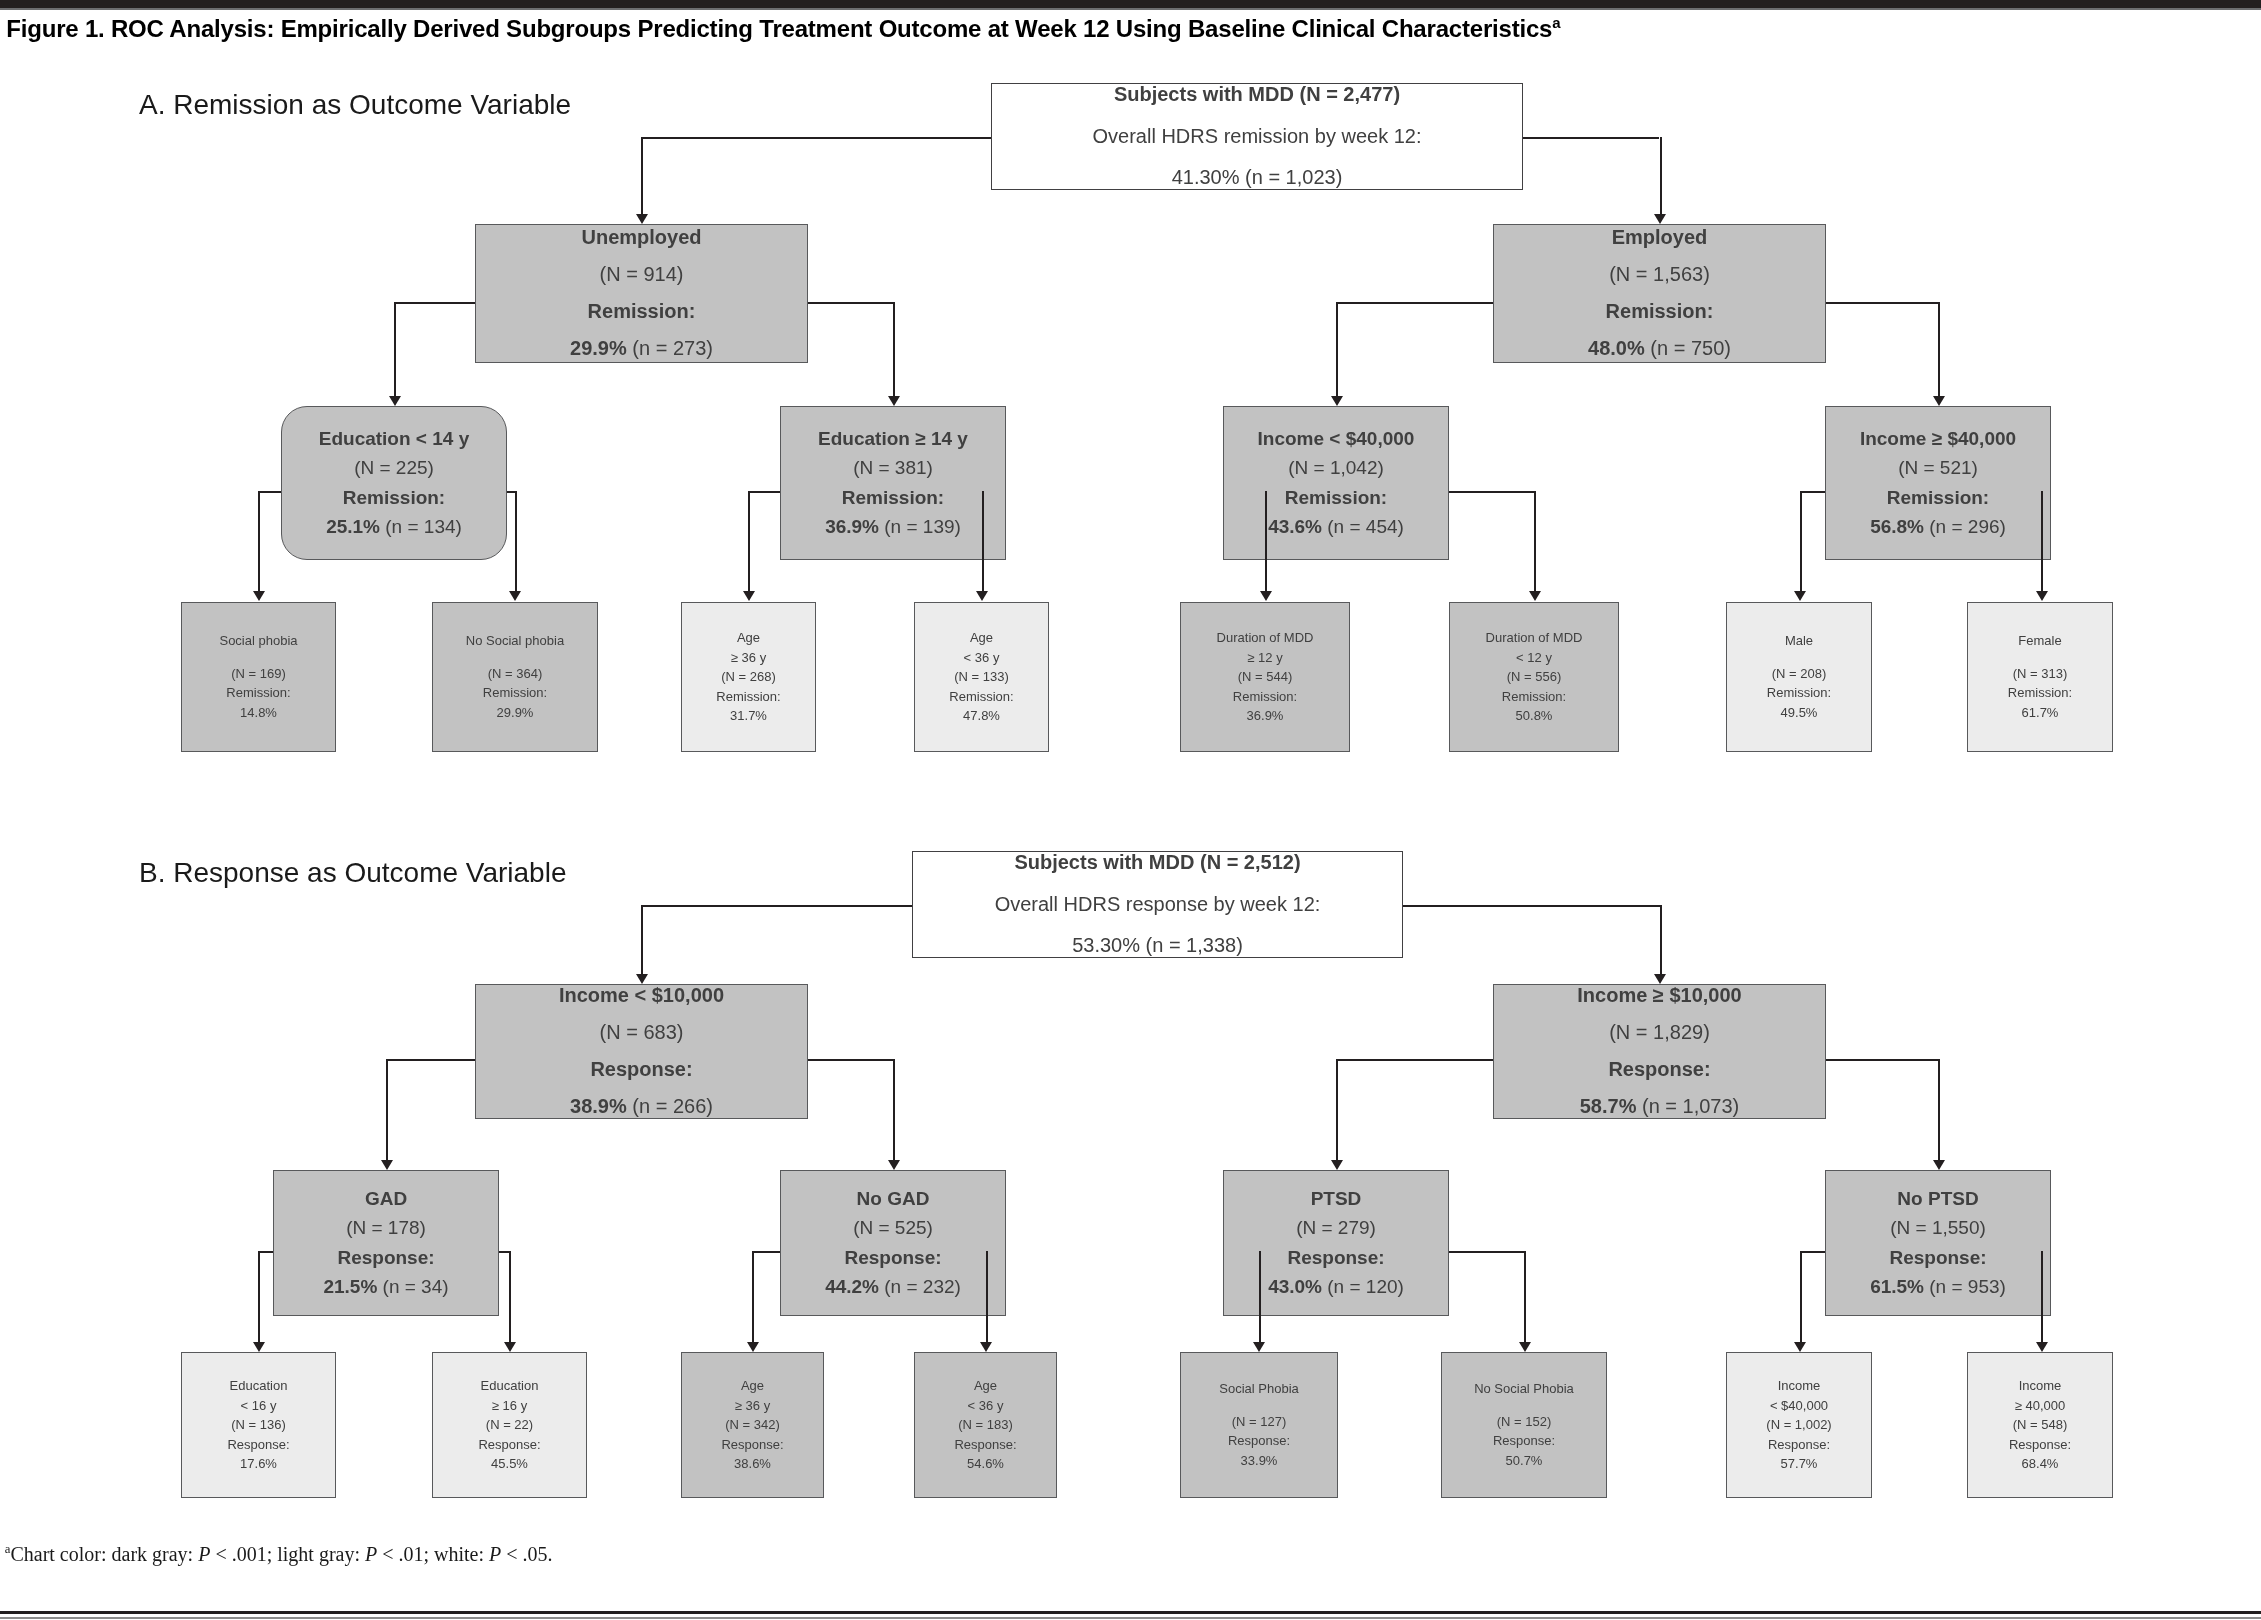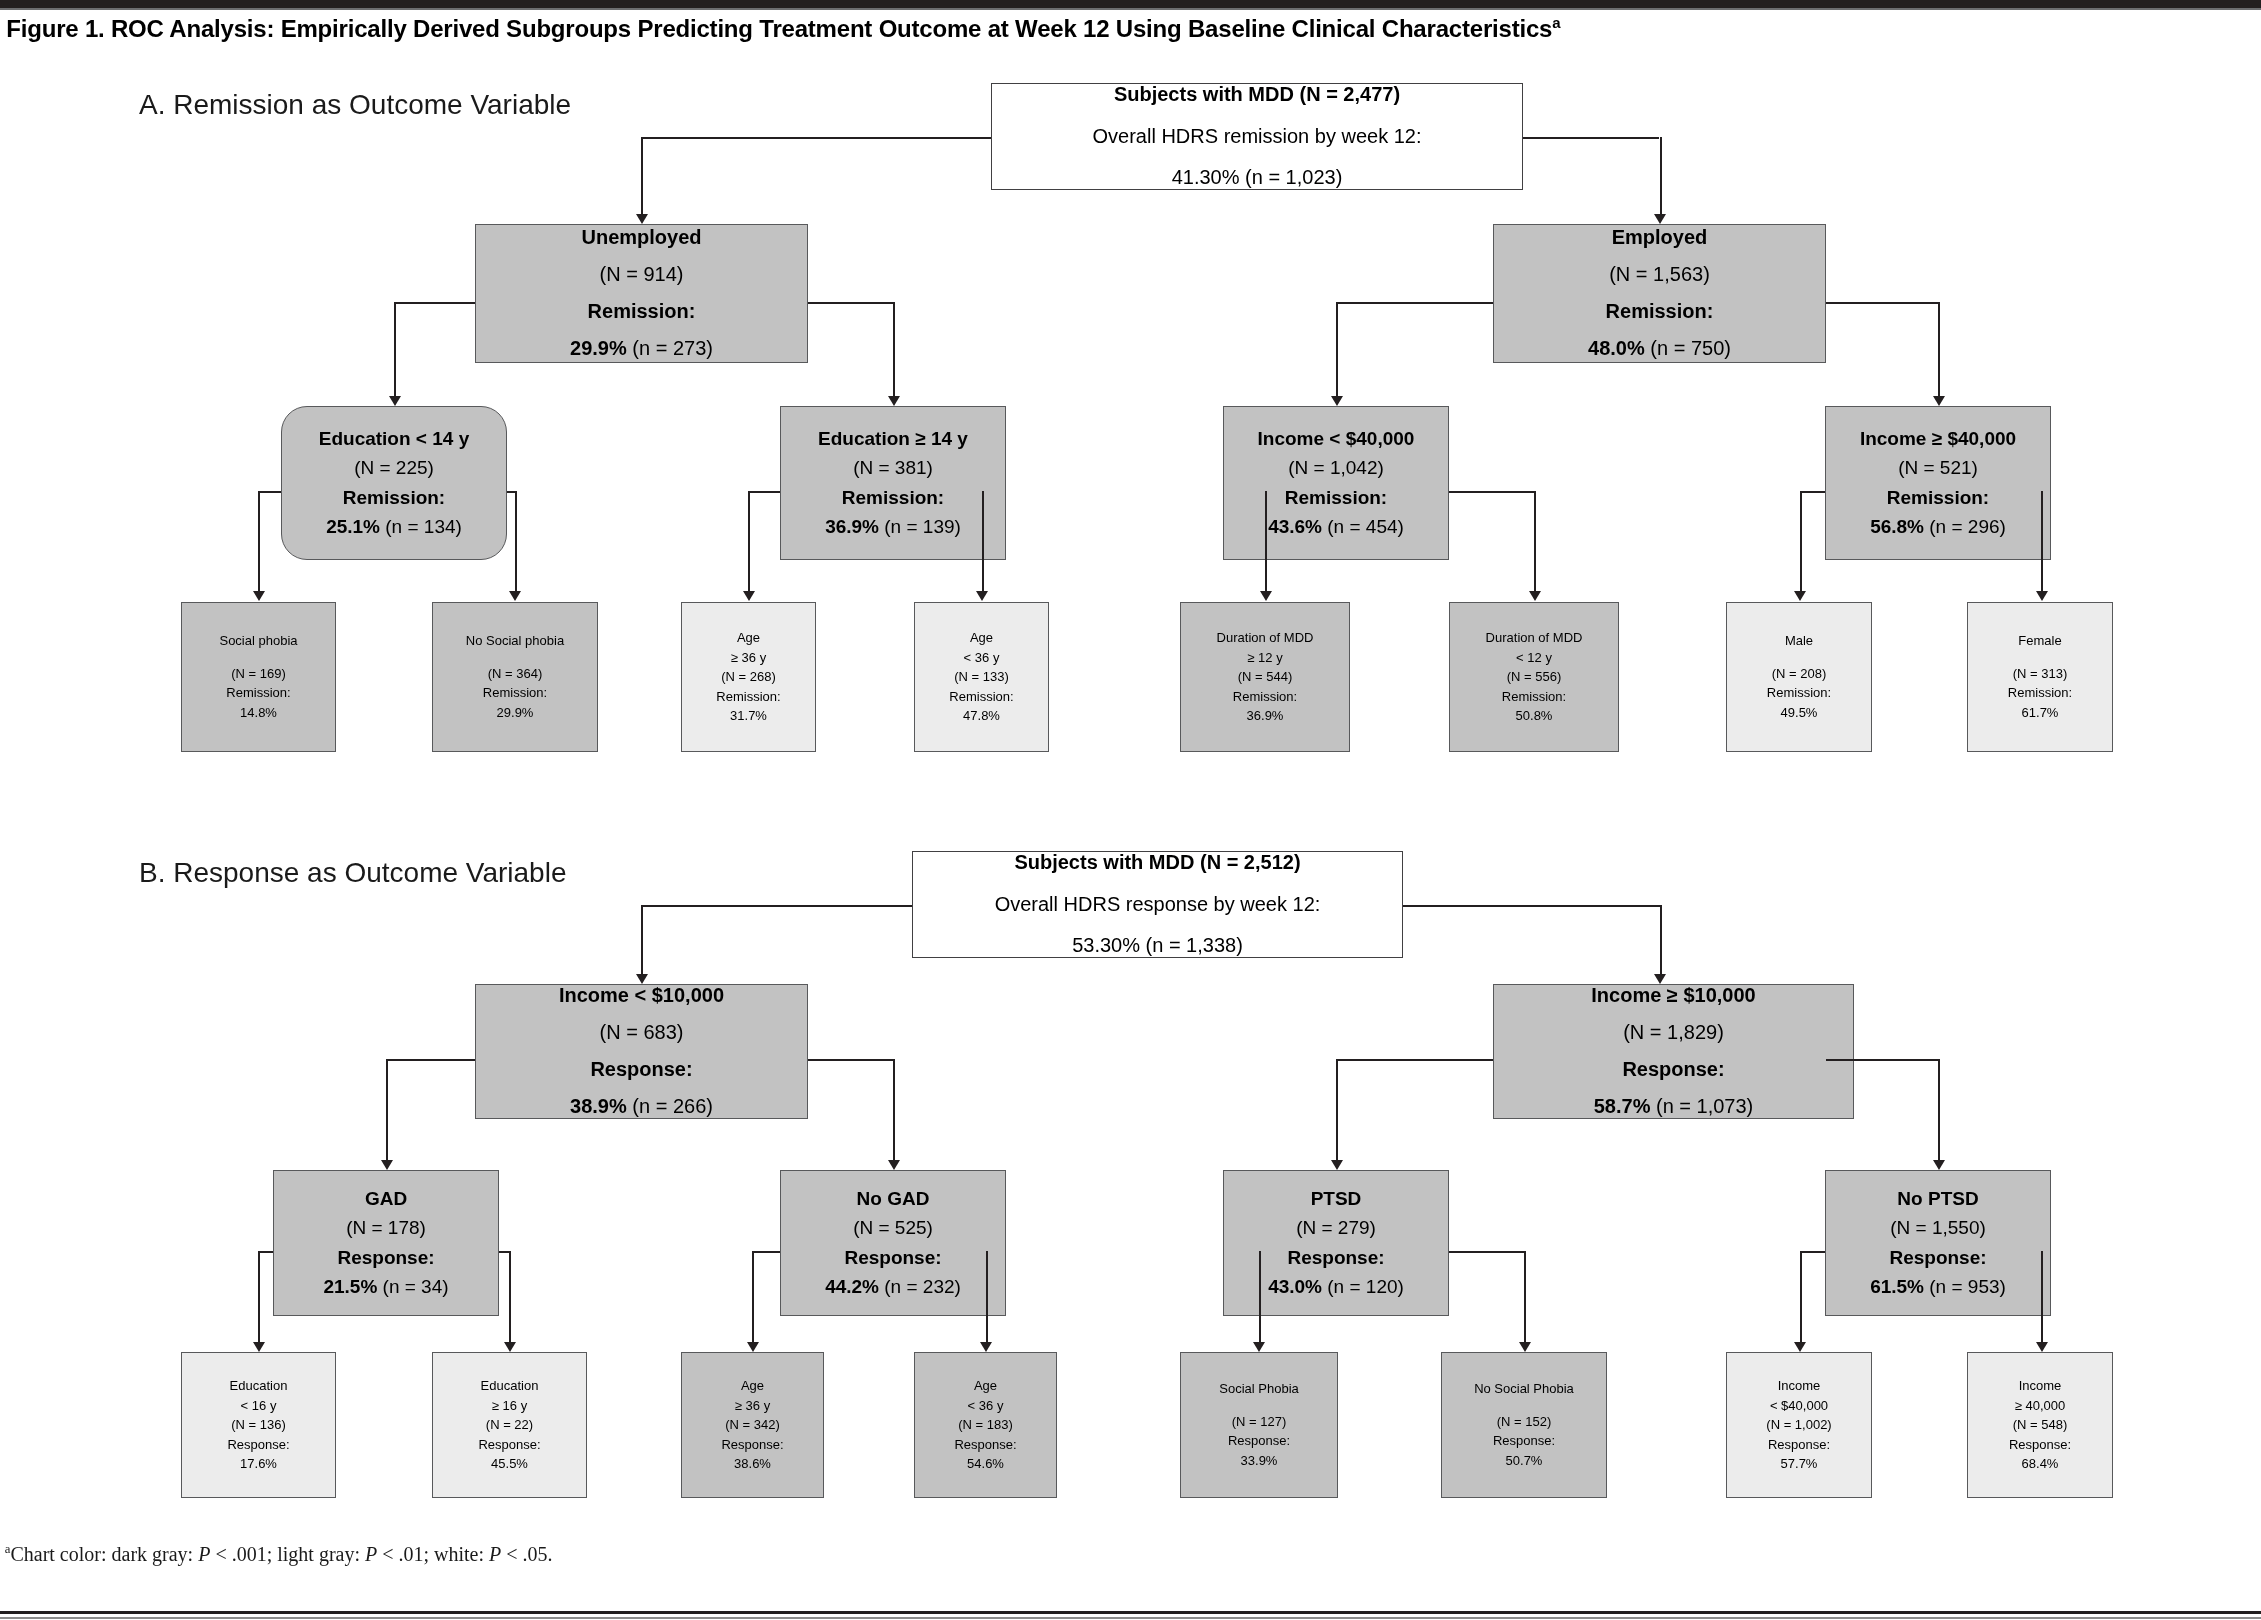--- a/index.html
+++ b/index.html
@@ -25,21 +25,21 @@
   .panel-label{
     position:absolute;font-size:28px;color:#1a1a1a;white-space:nowrap;
   }
 
   
   .node{
     position:absolute;box-sizing:border-box;
     border:1.6px solid #58595b;
     display:flex;flex-direction:column;align-items:center;justify-content:center;
     text-align:center;line-height:1.38;
-    color:#000000;
+    color:#404040;
   }
   .node .ln{display:block;white-space:nowrap;}
   .node .b{font-weight:bold;}
   .fill-dark{background:#c2c2c2;}
   .fill-light{background:#ececec;}
   .fill-white{background:#ffffff;border-color:#414042;}
 
   .root-node{font-size:20px;}
   .root-node .ln{margin:7.1px 0;}
   .lvl2{font-size:20px;}
@@ -242,21 +242,21 @@
         <span class="ln">(N = 683)</span>
         <span class="ln b">Response:</span>
         <span class="ln"><span class="b">38.9%</span> (n = 266)</span>
       </div>
       <div class="hline" style="left:386px;top:1059px;width:89px;"></div>
       <div class="hline" style="left:808px;top:1059px;width:86px;"></div>
       <div class="vline" style="left:386px;top:1059px;height:101px;"></div>
       <div class="vline" style="left:893px;top:1059px;height:101px;"></div>
       <div class="arrow" style="left:381px;top:1160px;"></div>
       <div class="arrow" style="left:888px;top:1160px;"></div>
-      <div class="node lvl2 fill-dark" style="left:1493px;top:984px;width:361px;height:135px;">
+      <div class="node lvl2 fill-dark" style="left:1493px;top:984px;width:333px;height:135px;">
         <span class="ln b">Income ≥ $10,000</span>
         <span class="ln">(N = 1,829)</span>
         <span class="ln b">Response:</span>
         <span class="ln"><span class="b">58.7%</span> (n = 1,073)</span>
       </div>
       <div class="hline" style="left:1336px;top:1059px;width:157px;"></div>
       <div class="hline" style="left:1826px;top:1059px;width:112px;"></div>
       <div class="vline" style="left:1336px;top:1059px;height:101px;"></div>
       <div class="vline" style="left:1938px;top:1059px;height:101px;"></div>
       <div class="arrow" style="left:1331px;top:1160px;"></div>

